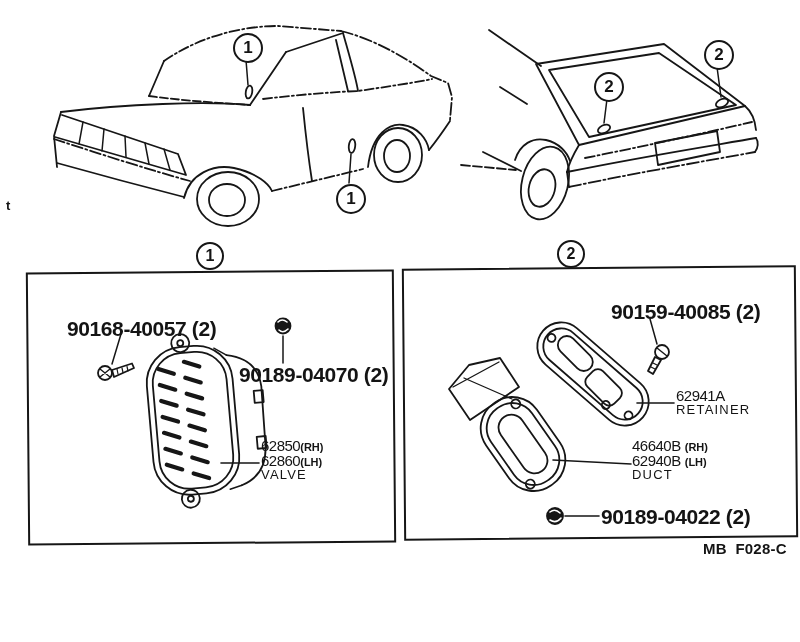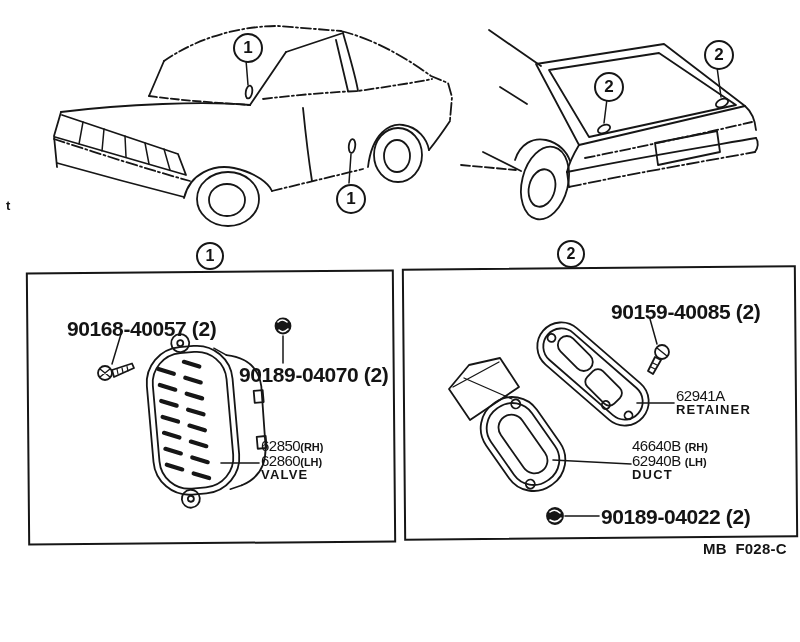--- a/index.html
+++ b/index.html
@@ -8,21 +8,21 @@
   .art{position:absolute;left:0;top:0;z-index:2;}
   .box{position:absolute;border:2.2px solid #161616;background:transparent;z-index:1;
        transform:rotate(-0.5deg);}
   .lbl{position:absolute;z-index:3;font-weight:bold;font-size:21px;line-height:1.05;
        letter-spacing:-0.4px;white-space:nowrap;}
   .stack{position:absolute;z-index:3;white-space:nowrap;}
   .stack .row{line-height:15px;height:15px;}
   .partnum{font-weight:normal;font-size:15px;letter-spacing:-0.5px;}
   .suffix{font-weight:bold;font-size:11px;letter-spacing:0;}
   .suffix.gap{margin-left:4px;}
-  .pname{font-weight:bold;font-size:13px;letter-spacing:1.2px;line-height:14px;}
+  .pname{font-weight:normal;font-size:13px;letter-spacing:1.2px;line-height:14px;}
   .callout{position:absolute;z-index:4;border:2.6px solid #161616;border-radius:50%;
            background:#fff;display:flex;align-items:center;justify-content:center;
            font-weight:bold;}
   .co-lg{width:26px;height:26px;font-size:17px;}
   .co-sm{width:24px;height:24px;font-size:16px;}
   .figcode{position:absolute;z-index:3;font-weight:bold;font-size:15px;letter-spacing:0.2px;
            white-space:pre;}
   .stray{position:absolute;z-index:3;font-size:13px;font-weight:bold;}
   svg *{vector-effect:non-scaling-stroke;}
 </style>

